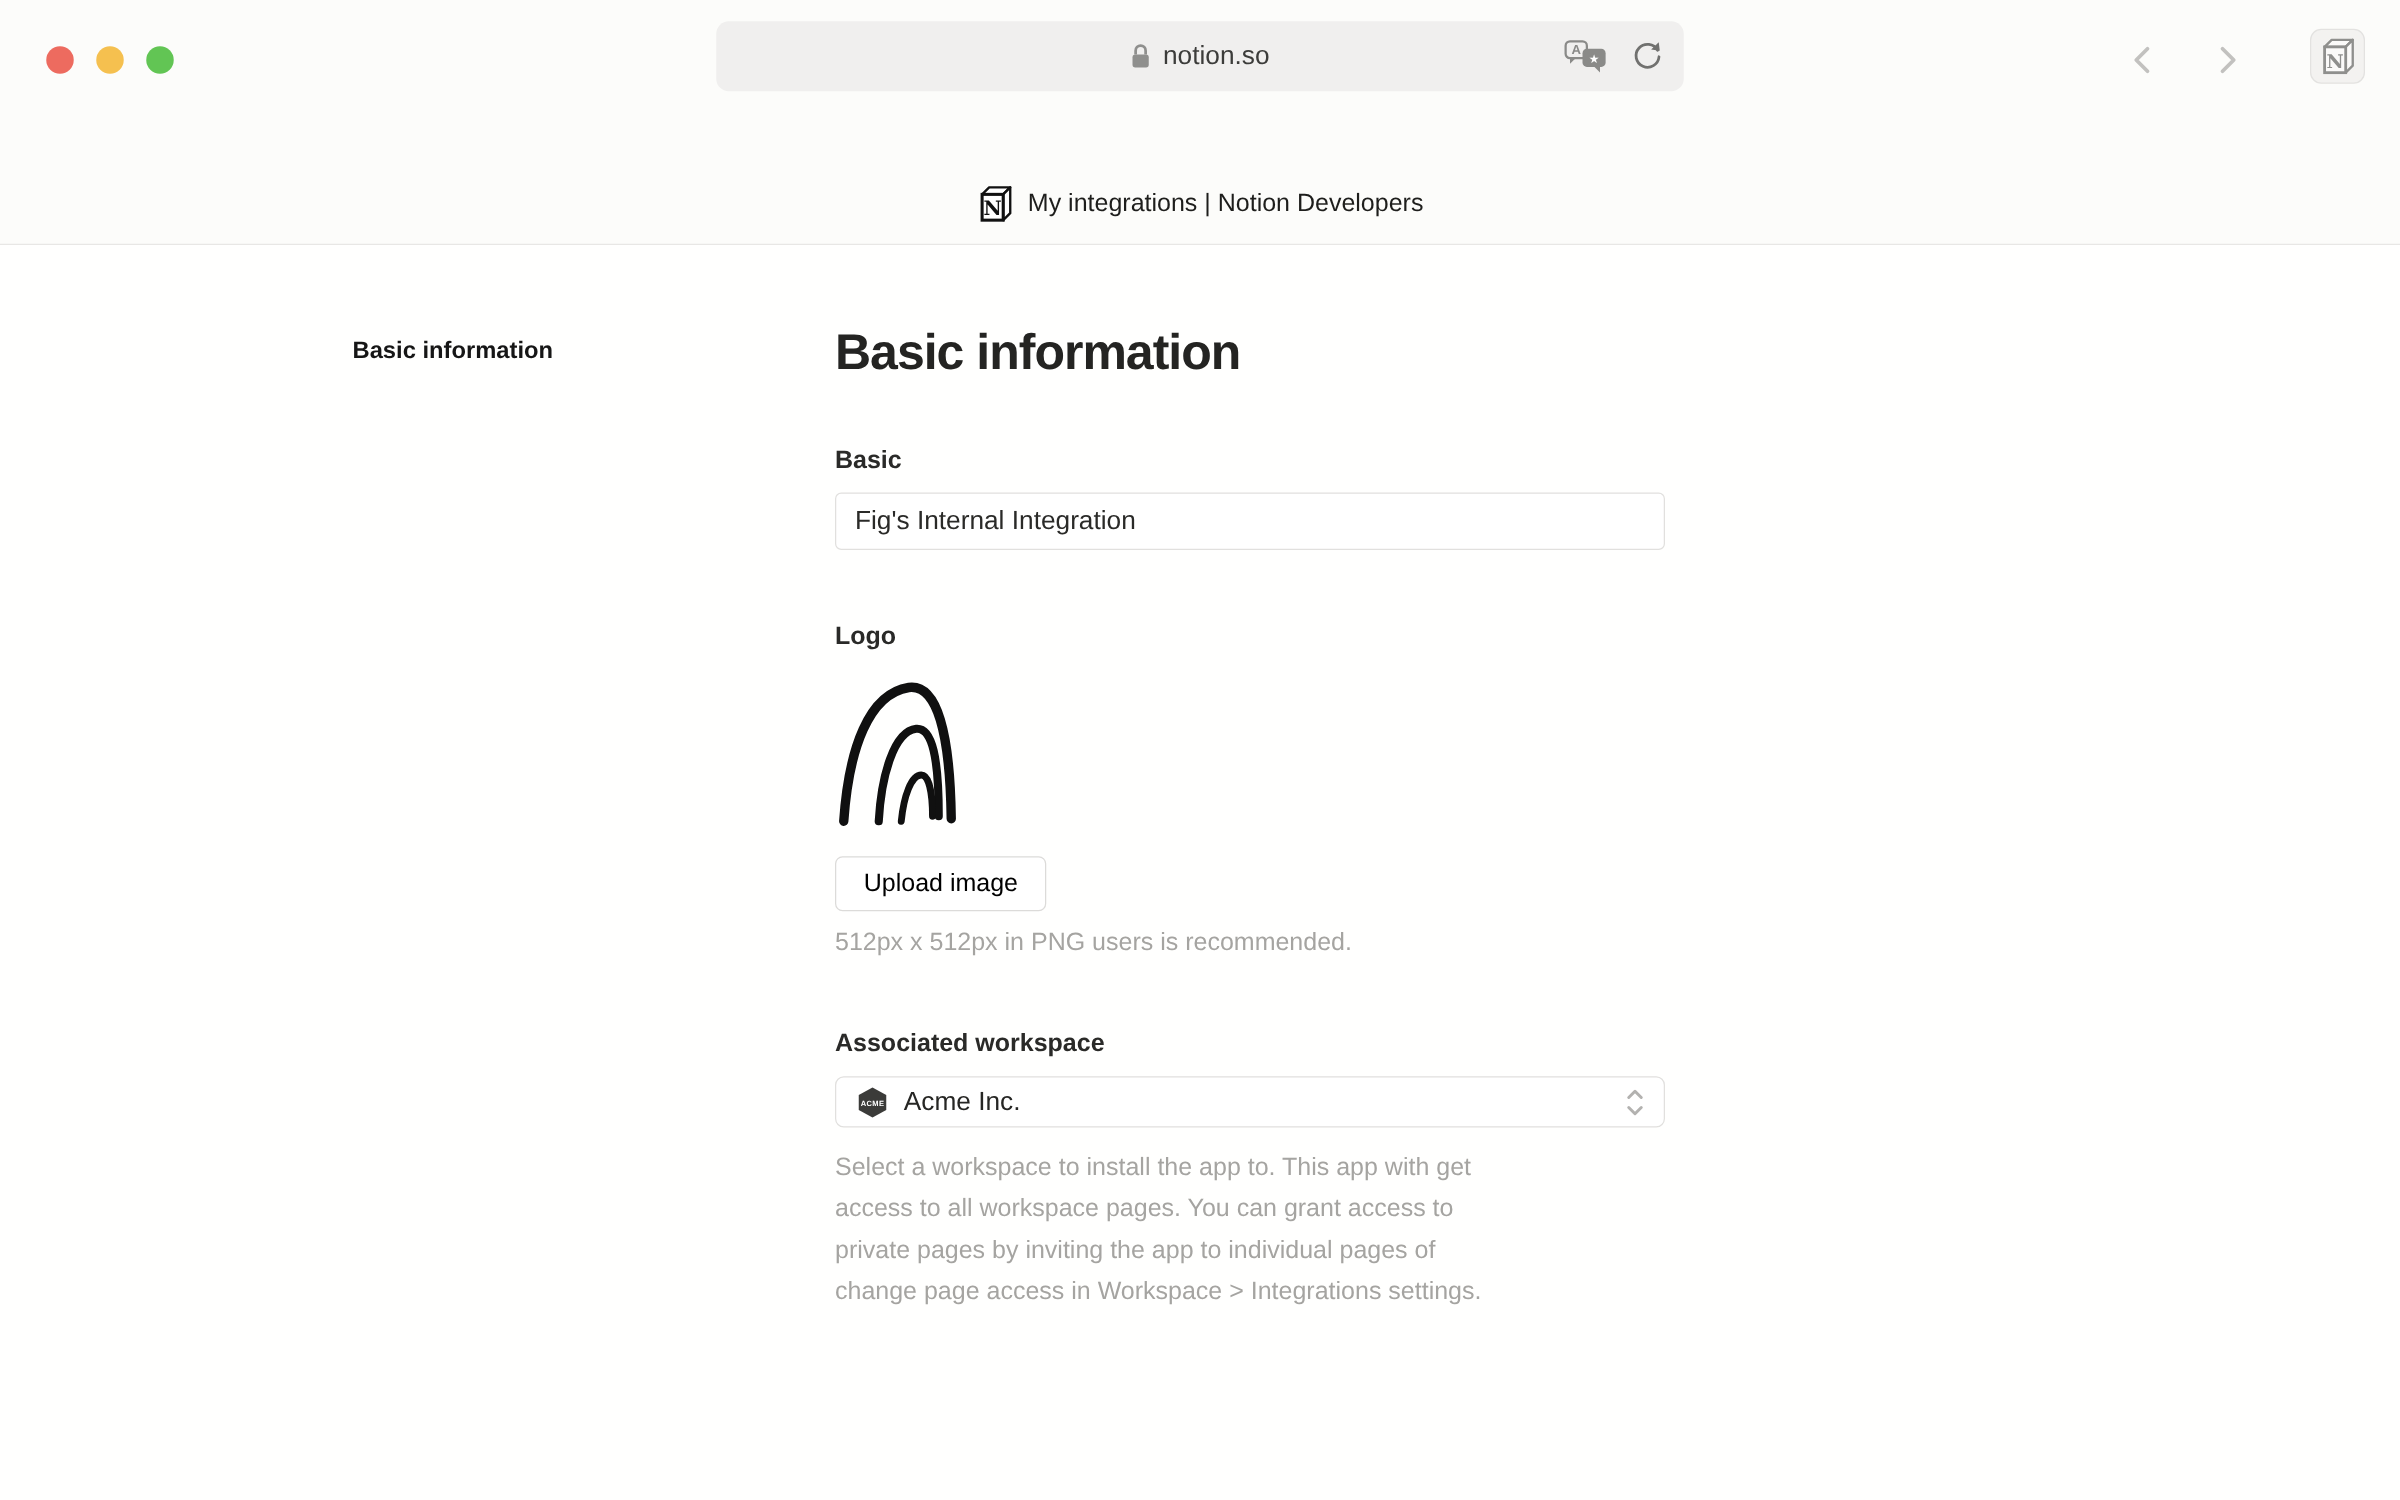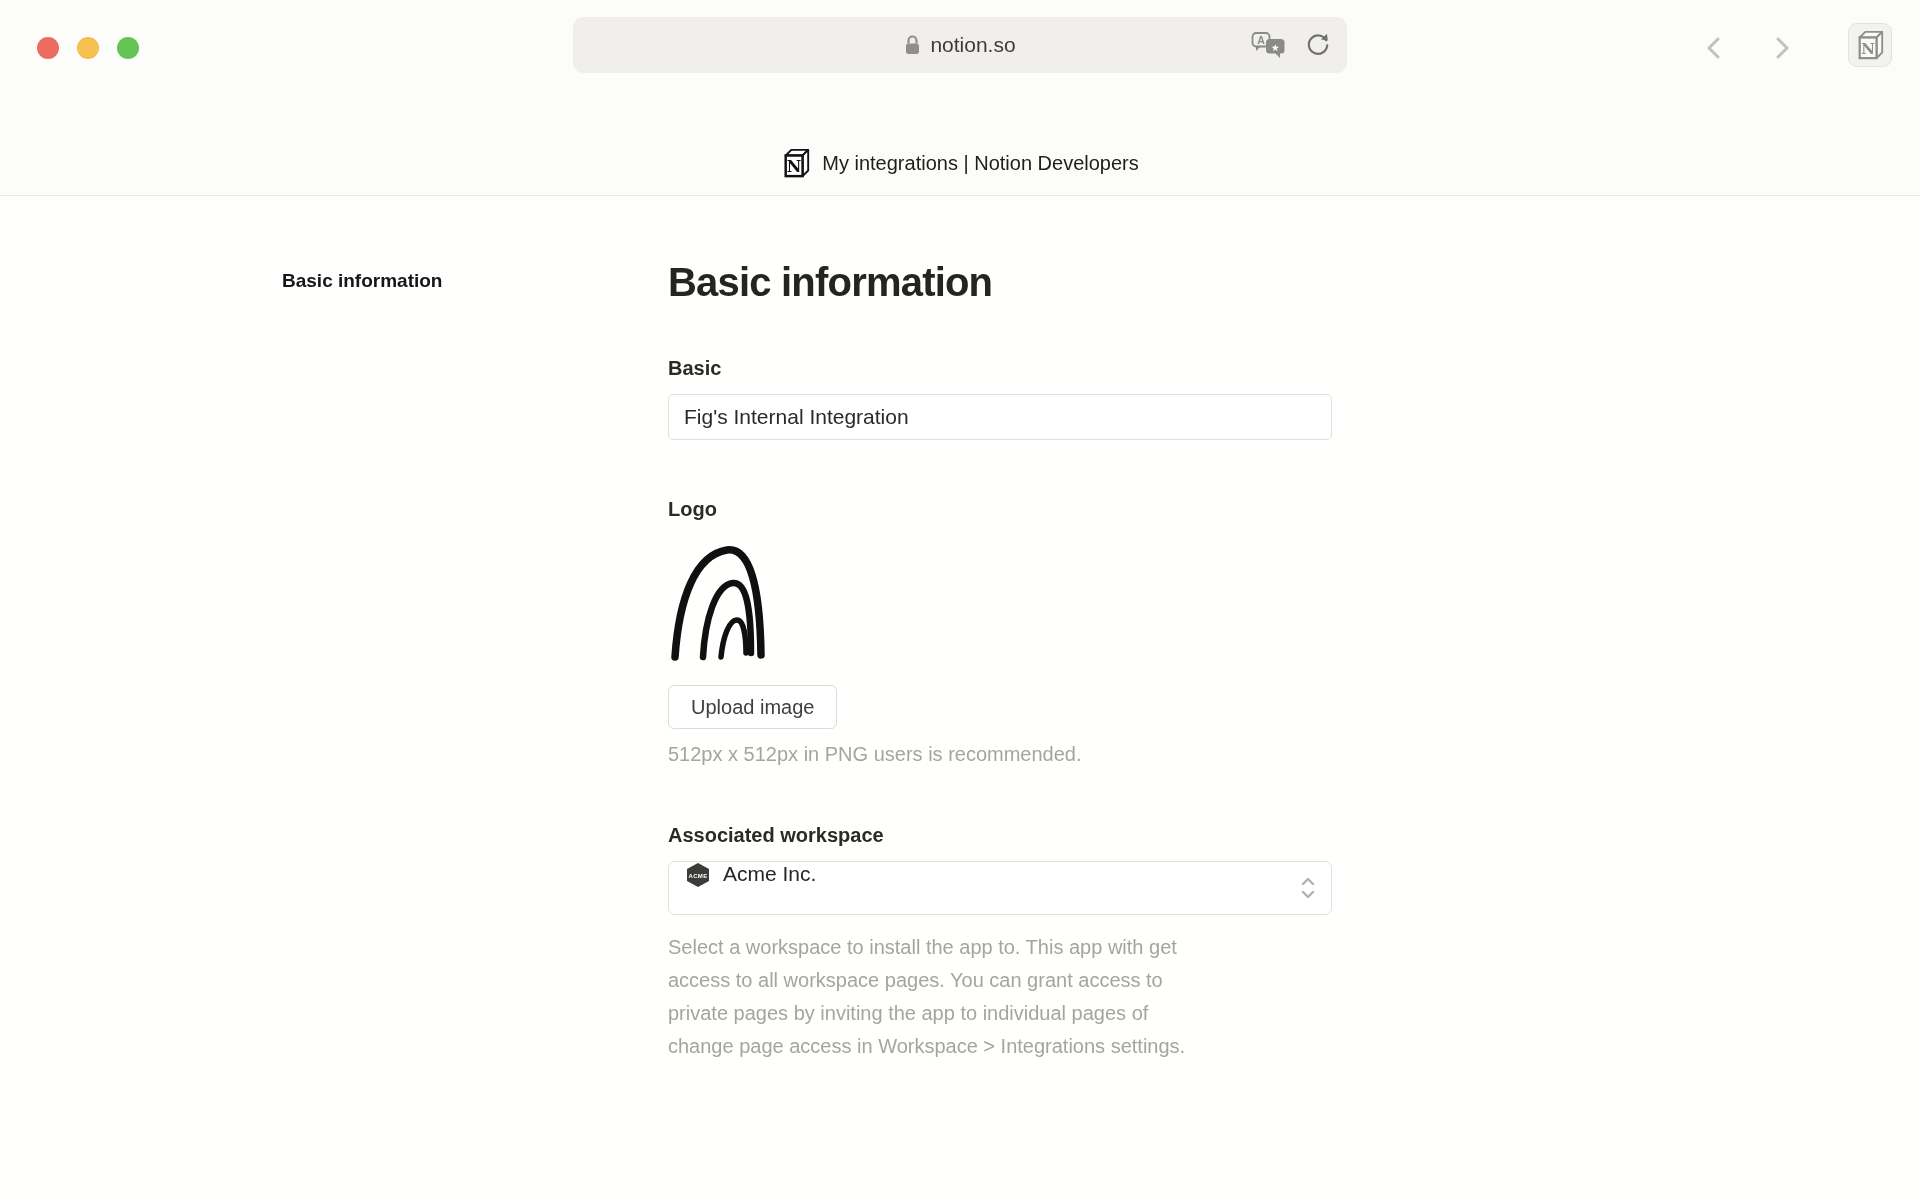--- a/index.html
+++ b/index.html
@@ -64,26 +64,26 @@
   .text-input {
     width:100%; height:46px; border:1px solid #e1e0de; border-radius:5px;
     padding:0 15px; font-size:21px; color:#2a2a28; background:#ffffff; outline:none;
     font-family:"Liberation Sans", sans-serif;
   }
   .muted { font-size:20px; color:#a5a4a1; margin:14px 0 0 0; }
   .doodle { margin-top:24px; width:124px; height:118px; }
   .upload-btn {
     margin-top:22px; height:44px; padding:0 22px;
     background:#ffffff; border:1px solid #dcdbd9; border-radius:6px;
-    font-size:20px; color:#404040; cursor:pointer;
+    font-size:20px; color:#000000; cursor:pointer;
     font-family:"Liberation Sans", sans-serif;
   }
   .select {
-    position:relative; height:54px; border:1px solid #e1e0de; border-radius:7px;
-    display:flex; padding:0 16px; gap:12px;
+    position:relative; height:41px; border:1px solid #e1e0de; border-radius:7px;
+    display:flex; align-items:center; padding:0 16px; gap:12px;
     font-size:21px; color:#262624; background:#ffffff; cursor:pointer;
   }
   .stepper { position:absolute; right:16px; top:50%; transform:translateY(-50%); line-height:0; }
   .pre { white-space:pre-line; line-height:33px; margin-top:16px; }
 </style>
 </head>
 <body>
 
 <div class="window">
 

